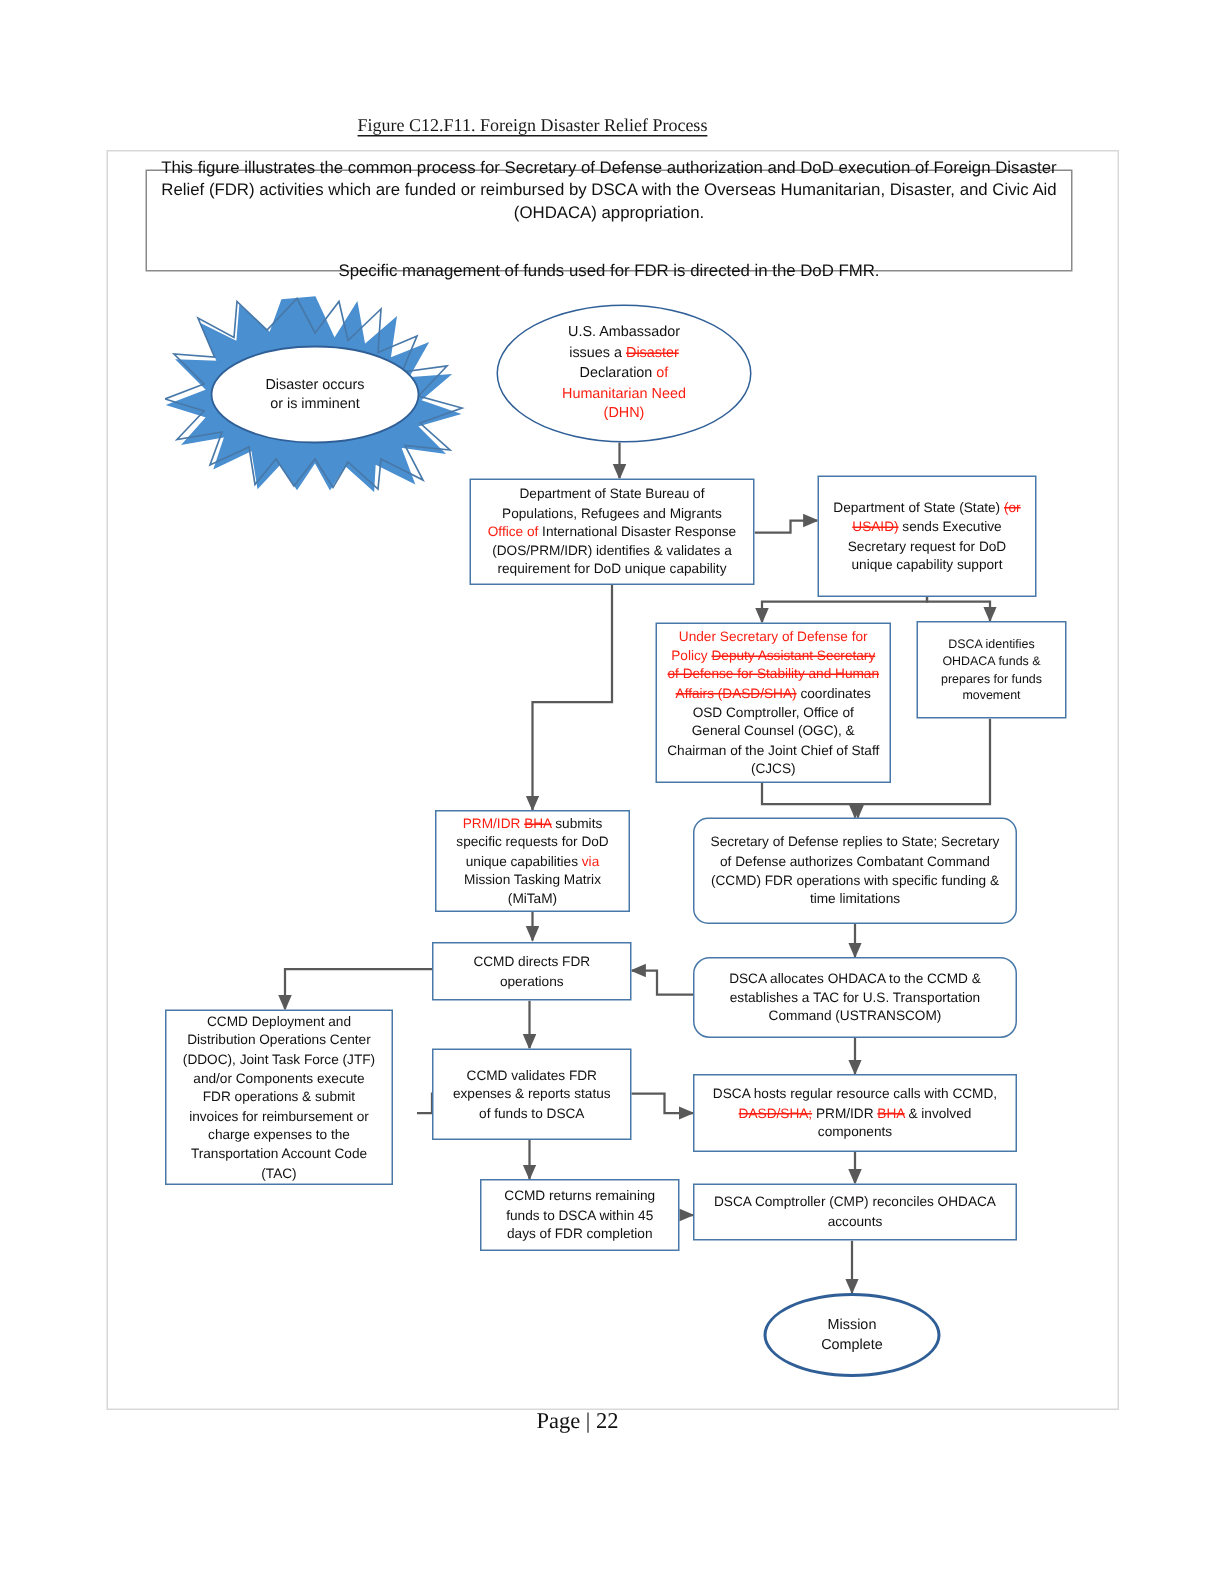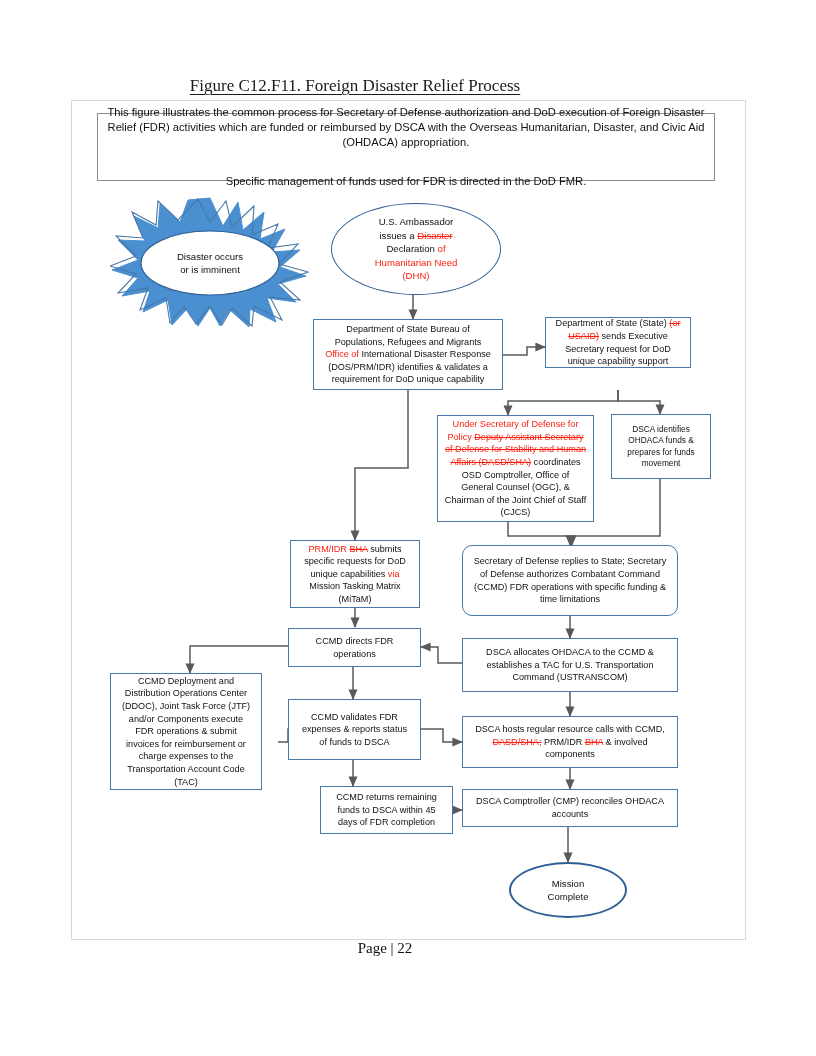--- a/index.html
+++ b/index.html
@@ -10,21 +10,21 @@
     position:relative;
     overflow:hidden;
   }
   #page{position:absolute;inset:0;}
 
   
   .fig-title{
     position:absolute;top:76px;left:0;width:710px;
     text-align:center;
     font-family:"Liberation Serif", serif;
-    font-size:17px;
+    font-size:12px;
     color:#1a1a1a;
   }
   .fig-title span{ text-decoration:underline; text-underline-offset:3px; }
 
   
   .fig-frame{
     position:absolute;left:71px;top:100px;
     width:673px;height:838px;
     border:1px solid #d8d8d8;
     background:#fff;
@@ -187,21 +187,21 @@
       <div>Department of State Bureau of</div>
       <div>Populations, Refugees and Migrants</div>
       <div>
         <span class="r">Office of</span><span> International Disaster Response</span>
       </div>
       <div>(DOS/PRM/IDR) identifies &amp; validates a</div>
       <div>requirement for DoD unique capability</div>
     </div>
   </div>
 
-  <div class="node" style="left:545px;top:317px;width:146px;height:51px;">
+  <div class="node" style="left:545px;top:317px;width:146px;height:81px;">
     <div>
       <div>
         <span>Department of State (State) </span><span class="rs">(or</span>
       </div>
       <div>
         <span class="rs">USAID)</span><span> sends Executive</span>
       </div>
       <div>Secretary request for DoD</div>
       <div>unique capability support</div>
     </div>
@@ -257,21 +257,21 @@
     </div>
   </div>
 
   <div class="node" style="left:288px;top:628px;width:133px;height:39px;">
     <div>
       <div>CCMD directs FDR</div>
       <div>operations</div>
     </div>
   </div>
 
-  <div class="node" style="left:462px;top:638px;width:216px;height:54px;">
+  <div class="node" style="left:462px;top:638px;width:216px;height:54px;border-radius:11px;">
     <div>
       <div>DSCA allocates OHDACA to the CCMD &amp;</div>
       <div>establishes a TAC for U.S. Transportation</div>
       <div>Command (USTRANSCOM)</div>
     </div>
   </div>
 
   <div class="node" style="left:110px;top:673px;width:152px;height:117px;">
     <div>
       <div>CCMD Deployment and</div>

